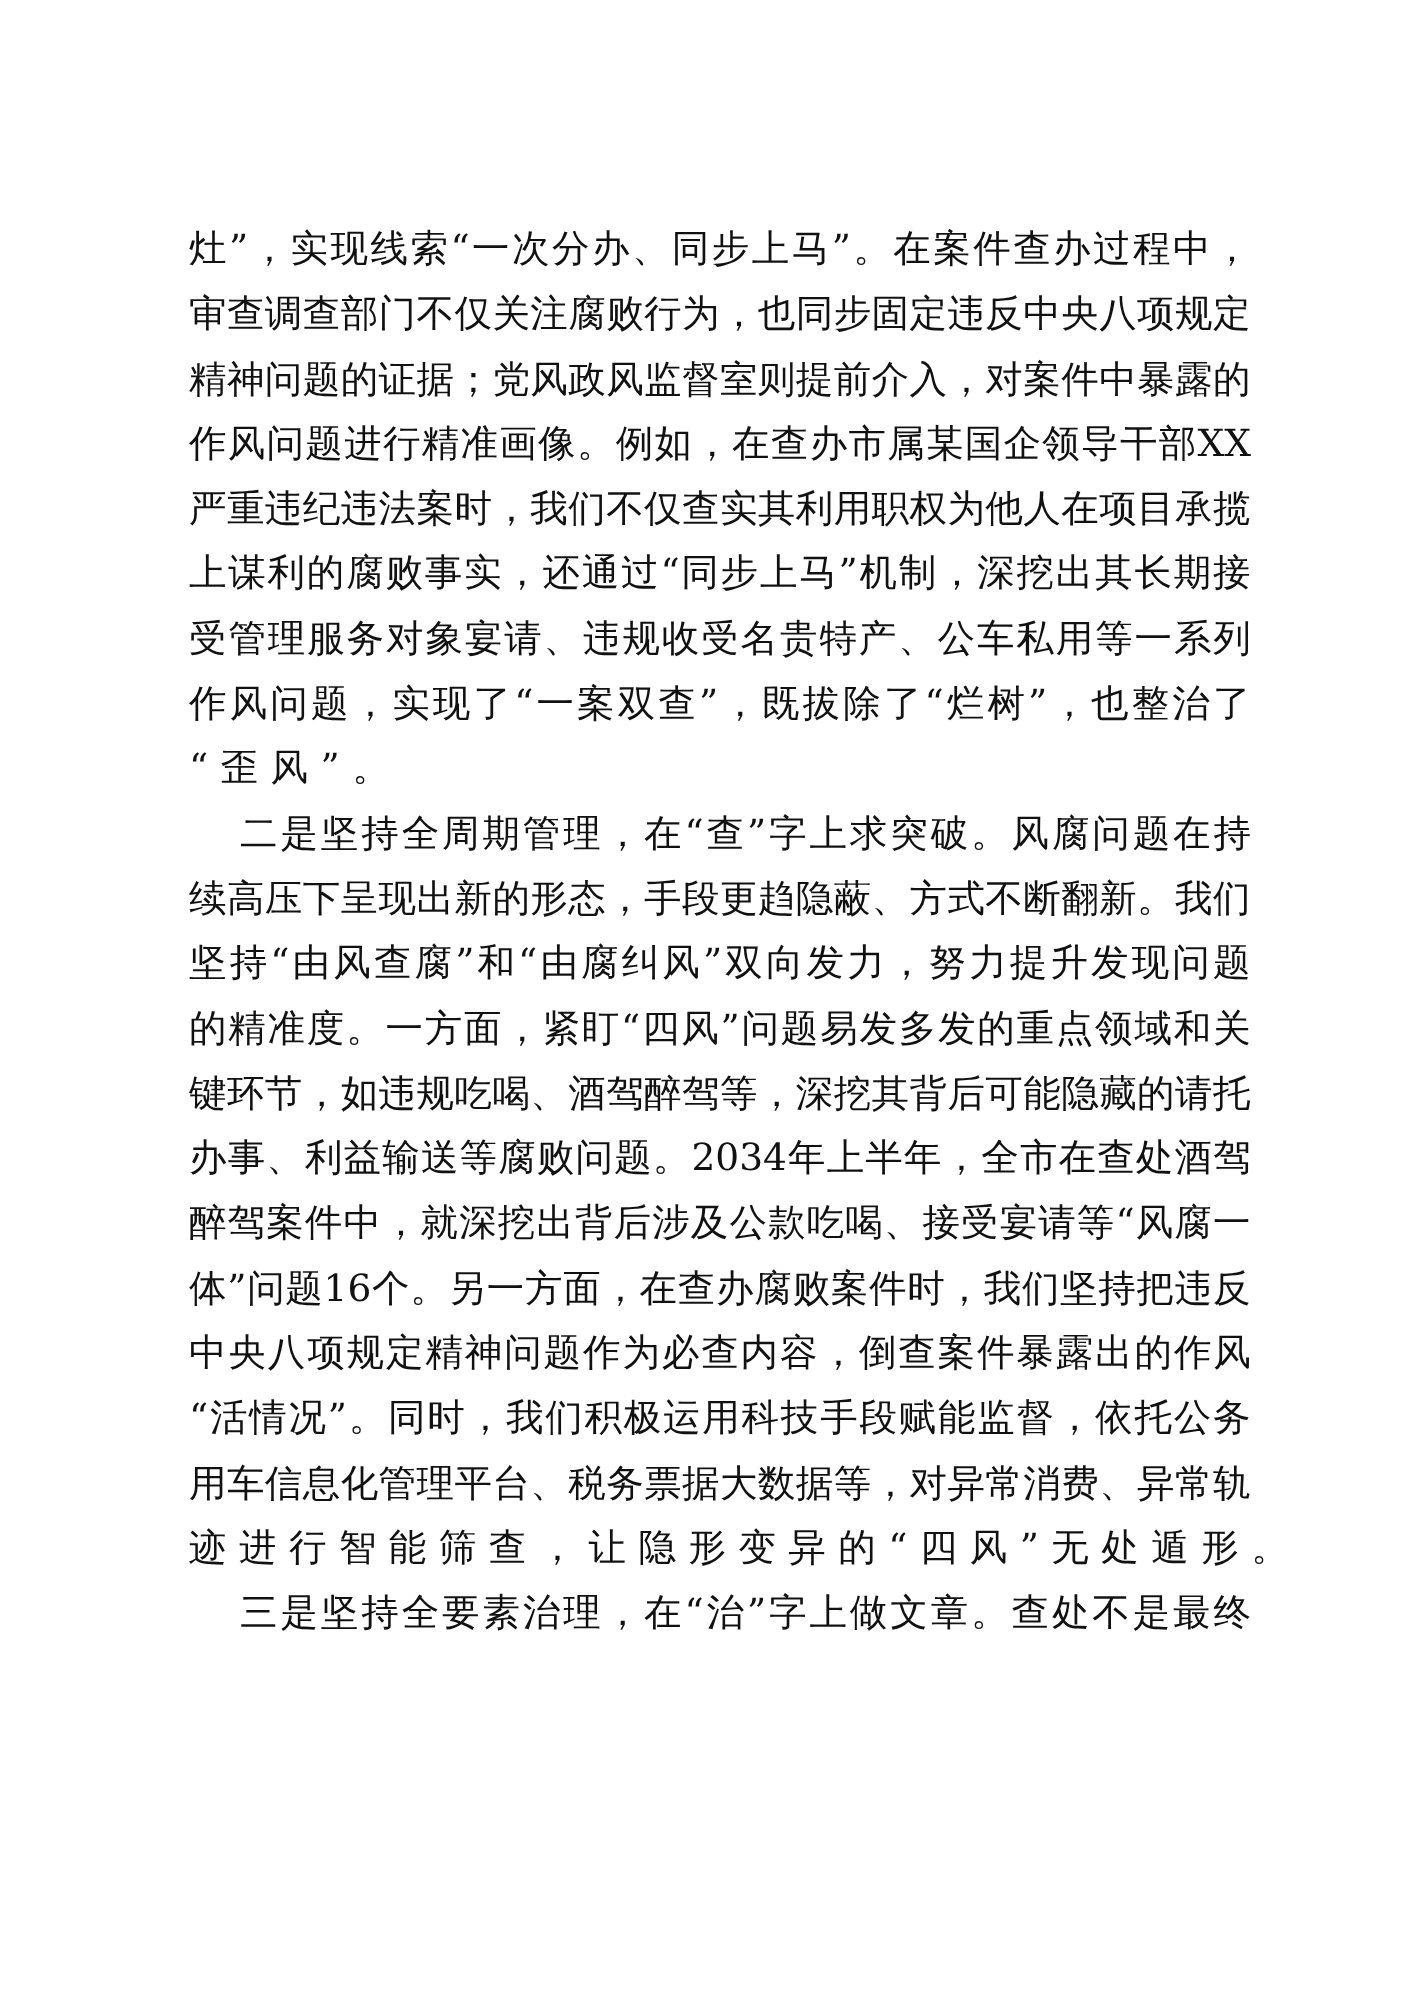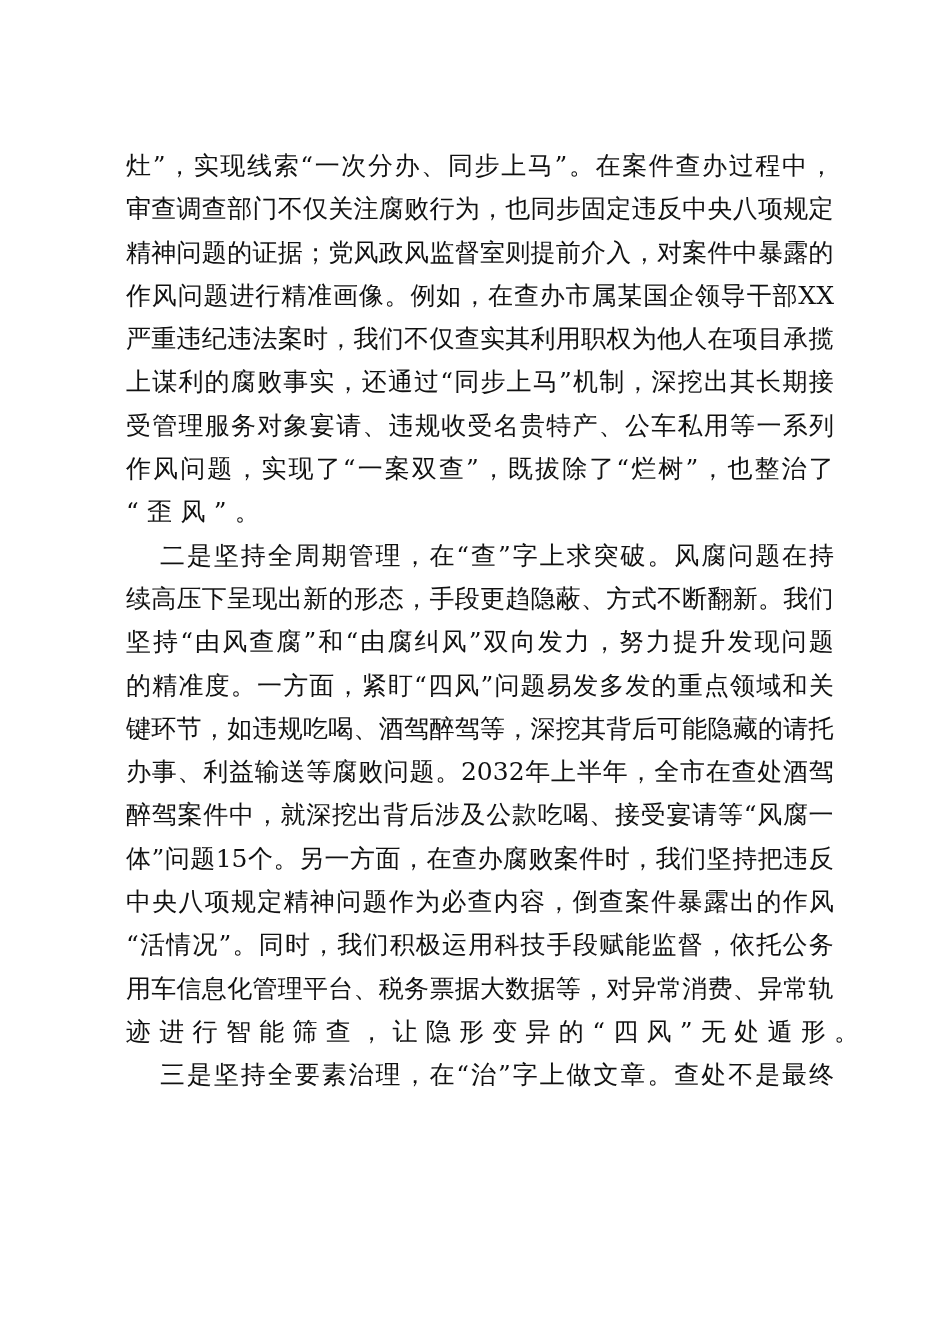--- a/index.html
+++ b/index.html
@@ -431,21 +431,21 @@
           <span class="ch">利</span>
           <span class="ch">益</span>
           <span class="ch">输</span>
           <span class="ch">送</span>
           <span class="ch">等</span>
           <span class="ch">腐</span>
           <span class="ch">败</span>
           <span class="ch">问</span>
           <span class="ch">题</span>
           <span class="ch">。</span>
-          <span class="ch">2032</span>
+          <span class="ch">2034</span>
           <span class="ch">年</span>
           <span class="ch">上</span>
           <span class="ch">半</span>
           <span class="ch">年</span>
           <span class="ch">，</span>
           <span class="ch">全</span>
           <span class="ch">市</span>
           <span class="ch">在</span>
           <span class="ch">查</span>
           <span class="ch">处</span>
@@ -480,21 +480,21 @@
           <span class="ch">“</span>
           <span class="ch">风</span>
           <span class="ch">腐</span>
           <span class="ch">一</span>
         </div>
         <div class="line">
           <span class="ch">体</span>
           <span class="ch">”</span>
           <span class="ch">问</span>
           <span class="ch">题</span>
-          <span class="ch">15</span>
+          <span class="ch">16</span>
           <span class="ch">个</span>
           <span class="ch">。</span>
           <span class="ch">另</span>
           <span class="ch">一</span>
           <span class="ch">方</span>
           <span class="ch">面</span>
           <span class="ch">，</span>
           <span class="ch">在</span>
           <span class="ch">查</span>
           <span class="ch">办</span>

